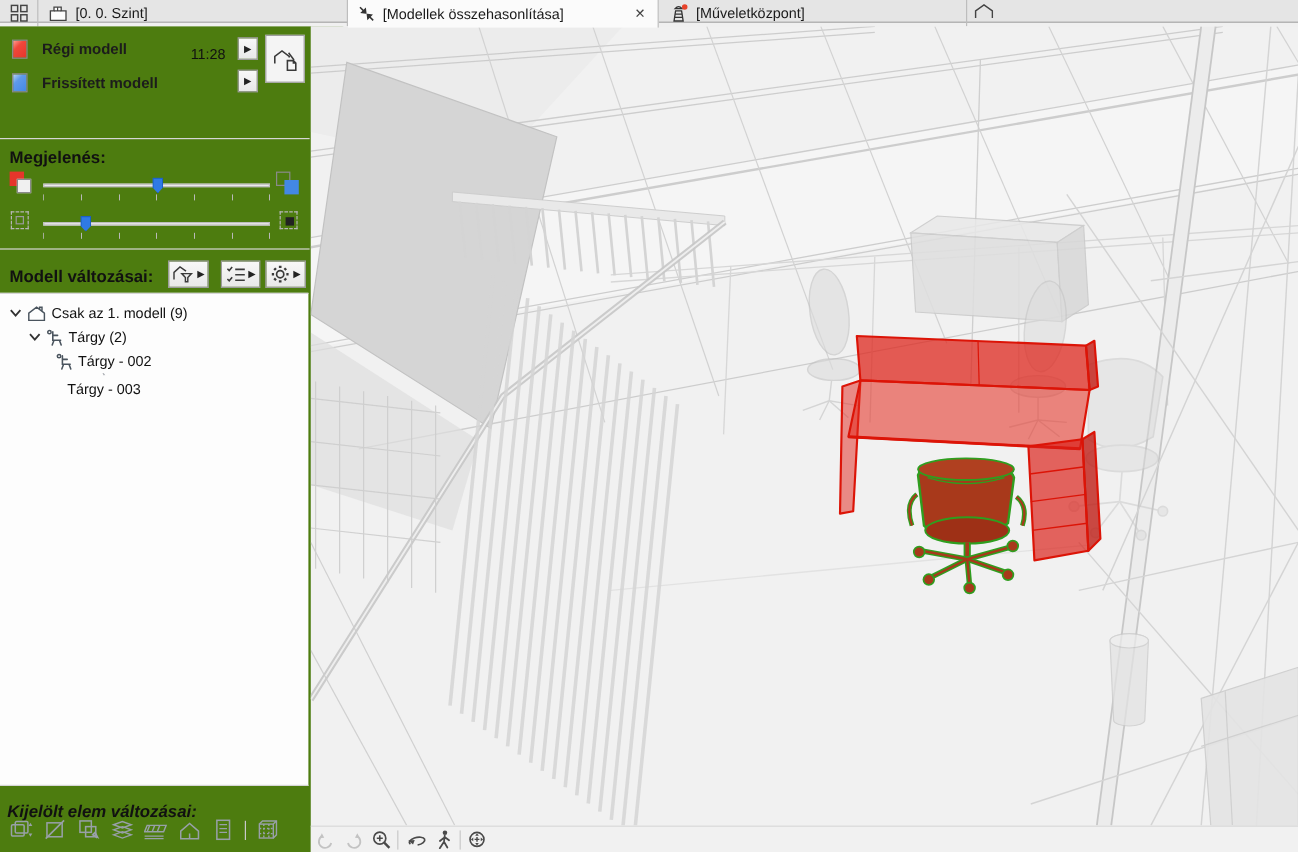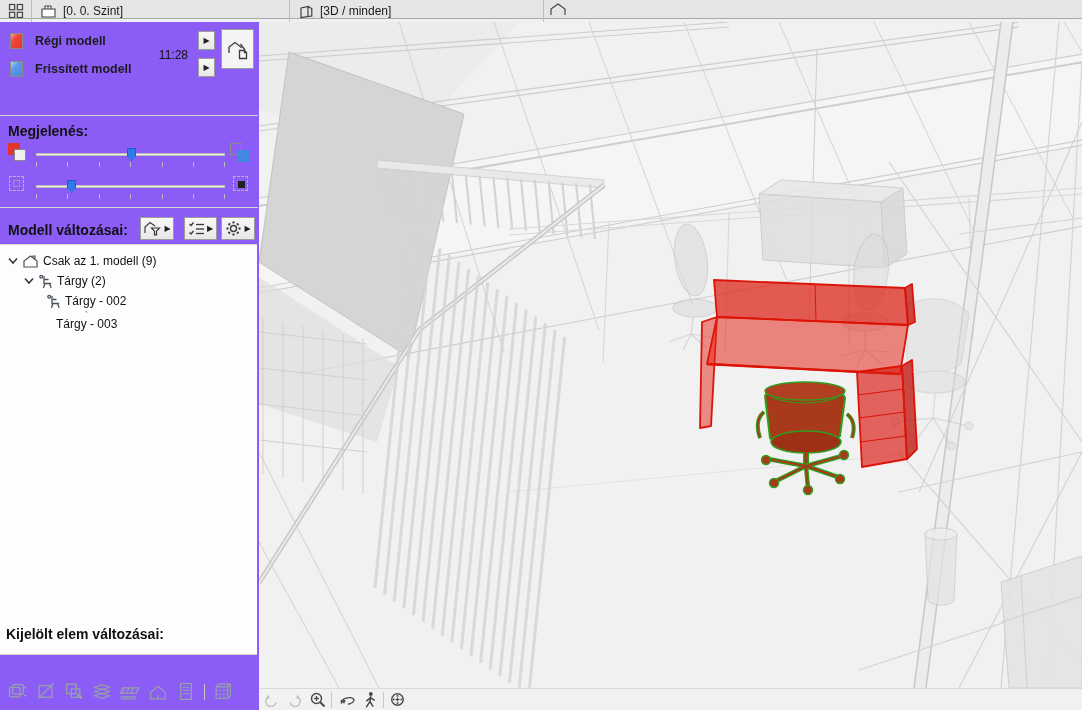--- a/index.html
+++ b/index.html
@@ -12,21 +12,21 @@
   .tabtool{width:32px;height:22px;border-right:1px solid #bdbdbd;display:flex;
            align-items:center;justify-content:center;box-sizing:border-box;}
   .tab{display:flex;align-items:center;gap:6px;padding:0 8px;border-right:1px solid #bdbdbd;
        box-sizing:border-box;height:22px;white-space:nowrap;overflow:hidden;}
   .tab.active{background:#fbfbfb;height:23px;z-index:2;}
   .tab .lbl{font-size:12px;color:#1a1a1a;}
   .tab .close{margin-left:auto;font-size:11px;color:#444;padding:0 2px;cursor:default;}
   .t1{width:258px;} .t2{width:259px;} .t3{width:257px;} .t4{width:254px;}
   .tab-end{width:22px;display:flex;align-items:center;justify-content:flex-end;overflow:hidden;}
   
-  .sidebar{position:absolute;left:0;top:22px;width:286px;height:688px;background:#8b5cf6;
+  .sidebar{position:absolute;left:0;top:22px;width:286px;height:688px;background:#4d7c0f;
            border-right:1px solid #a9a9a9;box-sizing:border-box;}
   .viewport{position:absolute;left:259px;top:22px;width:823px;height:688px;background:#f1f1f1;}
   
   .abs{position:absolute;}
   .swatch{width:13px;height:16px;border:1px solid #8a8a8a;box-sizing:border-box;}
   .sw-old{background:linear-gradient(135deg,#ff9d93 0%,#f0473b 35%,#e5352b 100%);}
   .sw-new{background:linear-gradient(135deg,#b9d4f7 0%,#5f9ae9 35%,#4388e4 100%);}
   .mlabel{font-weight:bold;font-size:12.5px;}
   .btn{background:linear-gradient(#f8f8f8,#e8e8e8);border:1px solid #9c9c9c;box-sizing:border-box;
        display:flex;align-items:center;justify-content:center;}
@@ -73,43 +73,58 @@
         </g>
       </svg>
     </div>
     <div class="tab t1">
       <svg width="17" height="15" viewBox="0 0 17 15">
         <path d="M2,13 V5 h3 V2 h6 v3 h4 v8 z" fill="#fdfdfd" stroke="#444" stroke-width="1.1"></path>
         <path d="M5,5 h6 M8,2 v3" stroke="#444" stroke-width="1"></path>
       </svg>
       <span class="lbl">[0. 0. Szint]</span>
     </div>
-    <div class="tab t4">
-      <svg width="16" height="15" viewBox="0 0 16 15">
+    <div class="tab t2 active">
+      <svg width="15" height="15" viewBox="0 0 15 15">
+        <g stroke="#333" stroke-width="1.3" fill="#333">
+          <line x1="2" y1="2" x2="6.3" y2="6.3"></line>
+            <polygon points="6.8,6.8 3.6,6.4 6.4,3.6"></polygon>
+          <line x1="13" y1="13" x2="8.7" y2="8.7"></line>
+            <polygon points="8.2,8.2 11.4,8.6 8.6,11.4"></polygon>
+        </g>
+      </svg>
+      <span class="lbl">[Modellek összehasonlítása]</span>
+      <span class="close">✕</span>
+    </div>
+    <div class="tab t3">
+      <svg width="17" height="17" viewBox="0 0 17 17">
         <g fill="none" stroke="#333" stroke-width="1.1">
-          <path d="M3,4 L10,2.5 L10,12.5 L3,13.5 z"></path>
-          <path d="M10,2.5 L13.8,4.6 L13.8,12 L10,12.5"></path>
-        </g>
-      </svg>
-      <span class="lbl">[3D / minden]</span>
+          <path d="M6,6 L4.7,14.5 h7.6 L11,6 z"></path>
+          <path d="M5.6,4.2 q2.9,-3.4 5.8,0 z"></path>
+          <line x1="5.6" y1="8.7" x2="11.4" y2="8.7"></line>
+            <line x1="5.2" y1="11.5" x2="11.8" y2="11.5"></line>
+        </g>
+        <circle cx="13.6" cy="2.8" r="2.3" fill="#e8432b"></circle>
+      </svg>
+      <span class="lbl">[Műveletközpont]</span>
     </div>
     <div class="tab-end">
       <svg width="18" height="16" viewBox="0 0 18 16">
         <path d="M3,14 V8 l7,-5 7,5 V14" fill="none" stroke="#444" stroke-width="1.2"></path>
       </svg>
     </div>
   </div>
 
   <div class="sidebar">
 
     <div class="abs swatch sw-old" style="left:10px;top:11px;"></div>
     <div class="abs mlabel" style="left:35px;top:12px;">Régi modell</div>
     <div class="abs btn btn-arrow" style="left:198px;top:9px;">▶</div>
 
-    <div class="abs time" style="left:140px;top:26px;width:48px;text-align:right;">11:28</div>
+    <div class="abs time" style="left:140px;top:16px;width:48px;text-align:right;">11:28</div>
 
     <div class="abs swatch sw-new" style="left:10px;top:39px;"></div>
     <div class="abs mlabel" style="left:35px;top:40px;">Frissített modell</div>
     <div class="abs btn btn-arrow" style="left:198px;top:36px;">▶</div>
 
     <div class="abs btn btn-big" style="left:221px;top:7px;">
       <svg width="26" height="26" viewBox="0 0 26 26">
         <g fill="none" stroke="#3a3a3a" stroke-width="1.3">
           <path d="M4,17 v-6 l6,-4.5 6,4.5 v1"></path>
           <line x1="15.5" y1="8" x2="20" y2="14"></line>
@@ -224,21 +239,21 @@
         <svg width="15" height="15" viewBox="0 0 15 15">
           <g fill="none" stroke="#4a545e" stroke-width="1.3" stroke-linecap="round">
             <circle cx="3.2" cy="2.8" r="1.4"></circle>
               <path d="M6,2.5 v7 h6.5 M7,9.5 l-1.5,4 M11.5,9.5 l1.5,4 M6,5.5 h4"></path>
           </g>
         </svg>
         <span>Tárgy - 003</span>
       </div>
     </div>
 
-    <div class="abs seclbl" style="left:6px;top:604px;">Kijelölt elem változásai:</div>
+    <div class="abs seclbl" style="left:6px;top:646px;font-style:italic;">Kijelölt elem változásai:</div>
 
     <div class="abs iconrow" style="left:8px;top:660px;">
       <svg class="dis" width="20" height="19" viewBox="0 0 19 18">
         <g fill="none" stroke="#98a0a8" stroke-width="1.2">
           <rect x="1.5" y="5" width="10" height="9" rx="1"></rect>
             <rect x="4.5" y="2.5" width="10" height="9" rx="1"></rect>
         </g>
         <polygon points="15,6 18,6 16.5,3.5" fill="#98a0a8"></polygon>
           <polygon points="15,12 18,12 16.5,14.5" fill="#98a0a8"></polygon>
       </svg>

